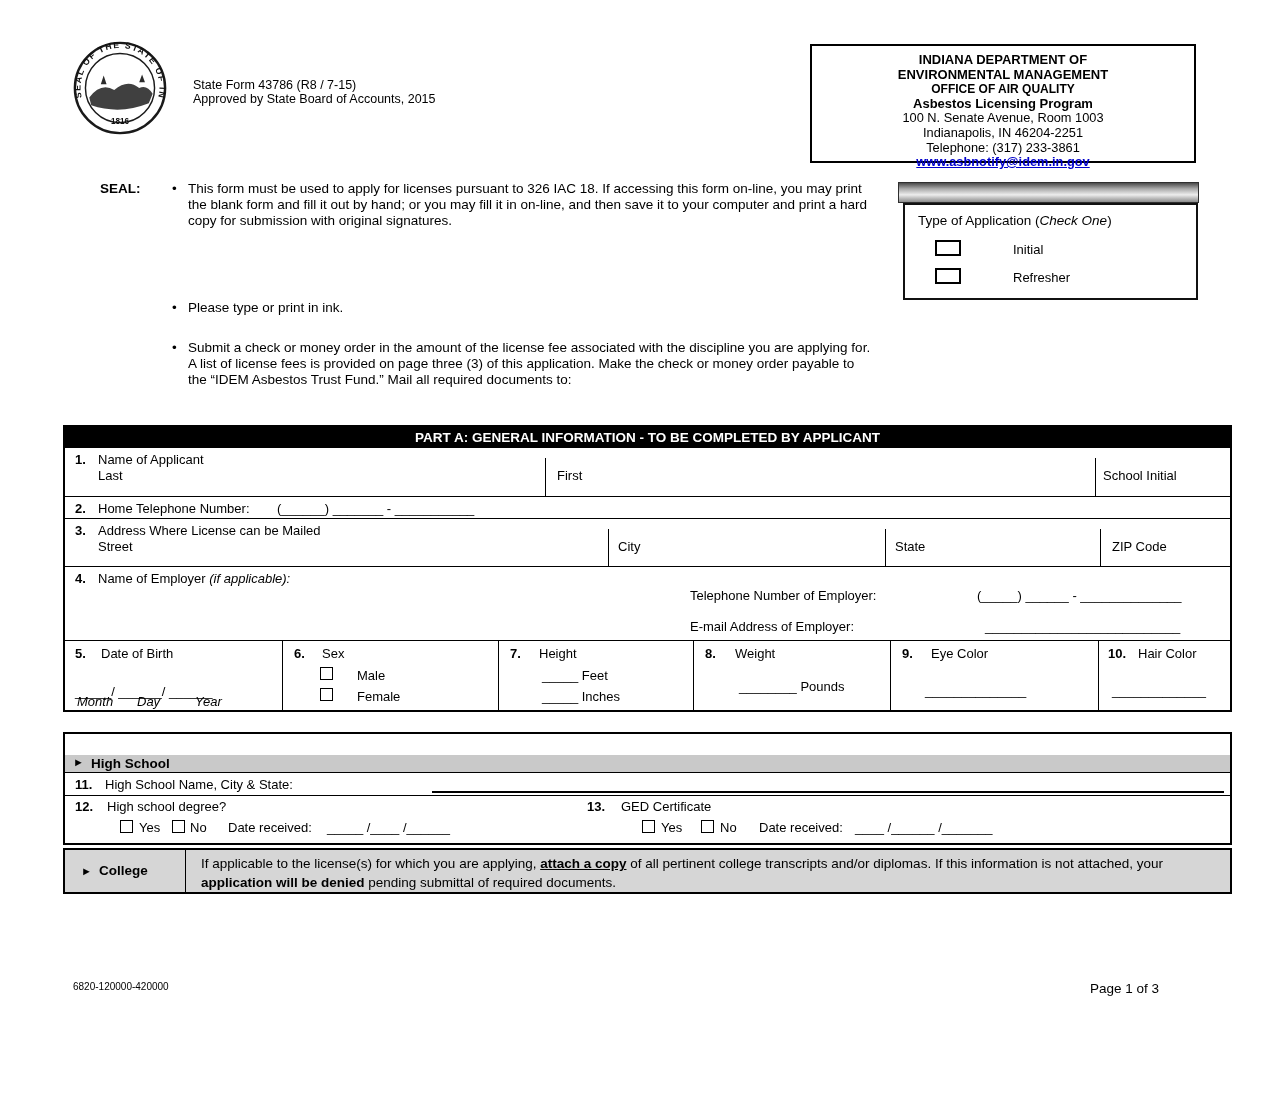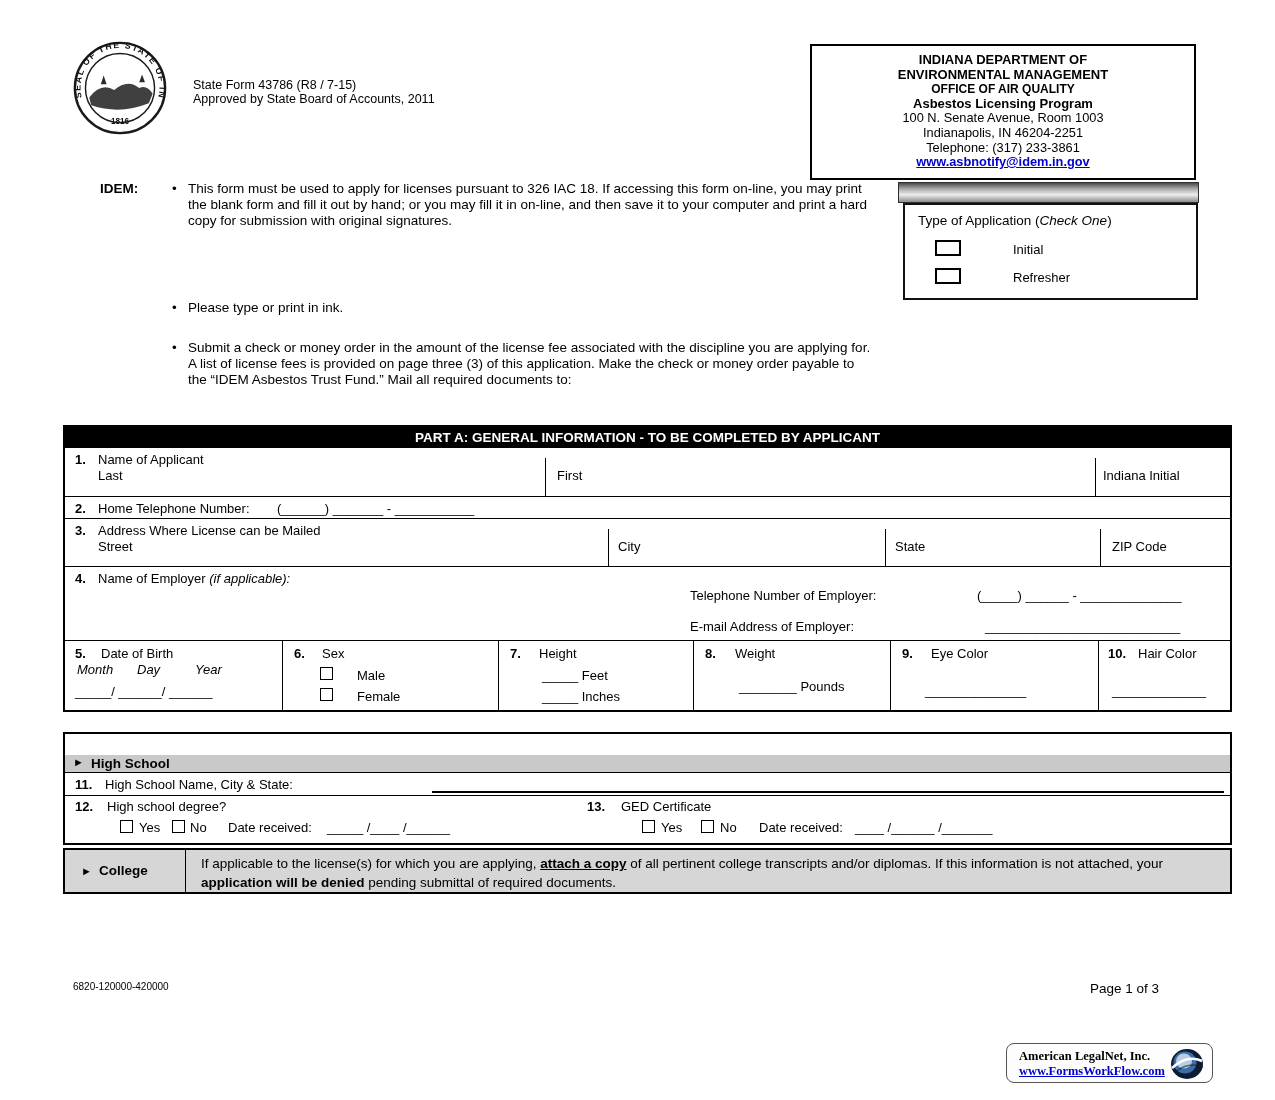--- a/index.html
+++ b/index.html
@@ -4,21 +4,21 @@
 <style>
   * { margin:0; padding:0; box-sizing:border-box; }
   html,body { background:#fff; }
   #page {
     position:relative; width:1275px; height:1100px; background:#ffffff;
     font-family:"Liberation Sans", sans-serif; font-size:13px; color:#000;
     overflow:hidden;
   }
   .abs { position:absolute; }
   .b { font-weight:bold; }
-  .i { font-style:italic; }
+  .i { font-style:italic;margin-top:32px; }
   .bar-black {
     background:#000; color:#fff; font-weight:bold; font-size:13.5px;
     text-align:center; line-height:21px; height:21px; width:100%;
   }
   .bar-gray { background:#c9c9c9; border-bottom:1px solid #000; }
   .vline { position:absolute; width:1px; background:#000; }
   .hline { position:absolute; height:1px; background:#000; left:0; width:100%; }
   .tbl { position:absolute; border:2px solid #000; background:#fff; }
   .cb { display:inline-block; border:1.5px solid #000; background:#fff; vertical-align:middle; }
   .cb13 { width:13px; height:13px; }
@@ -49,34 +49,34 @@
       </defs>
     <text font-size="9" font-weight="bold" letter-spacing="1.5" fill="#111" font-family="Liberation Sans, sans-serif">
       <textPath href="#rimpath" startOffset="2">SEAL OF THE STATE OF INDIANA</textPath>
     </text>
     <path d="M18,60 Q30,44 44,52 Q58,40 70,50 Q78,46 84,56 L80,66 Q50,78 20,68 Z" fill="#2b2b2b" opacity="0.9"></path>
     <path d="M30,46 l3,-9 l3,9 Z M70,44 l3,-8 l3,8 Z" fill="#2b2b2b"></path>
     <text x="50" y="88" text-anchor="middle" font-size="8.5" font-weight="bold" fill="#111" font-family="Liberation Sans, sans-serif">1816</text>
   </svg>
 
   <div class="abs" style="left:193px;top:78px;font-size:12.5px">State Form 43786 (R8 / 7-15)</div>
-  <div class="abs" style="left:193px;top:92px;font-size:12.5px">Approved by State Board of Accounts, 2011</div>
-
-  <div class="abs small-caps-box" style="left:810px;top:44px;width:386px;height:136px;border:2px solid #000;padding-top:7px;line-height:14.6px">
+  <div class="abs" style="left:193px;top:92px;font-size:12.5px">Approved by State Board of Accounts, 2015</div>
+
+  <div class="abs small-caps-box" style="left:810px;top:44px;width:386px;height:119px;border:2px solid #000;padding-top:7px;line-height:14.6px">
     <div class="b" style="font-size:13px">INDIANA DEPARTMENT OF</div>
     <div class="b" style="font-size:13px">ENVIRONMENTAL MANAGEMENT</div>
     <div class="b" style="font-size:12px">OFFICE OF AIR QUALITY</div>
     <div class="b" style="font-size:13px">Asbestos Licensing Program</div>
     <div style="font-size:12.8px">100 N. Senate Avenue, Room 1003</div>
     <div style="font-size:12.8px">Indianapolis, IN  46204-2251</div>
     <div style="font-size:12.8px">Telephone: (317) 233-3861</div>
     <div style="font-size:12.8px"><span class="link">www.asbnotify@idem.in.gov</span></div>
   </div>
 
-  <div class="abs b" style="left:100px;top:181px;font-size:13.5px">IDEM:</div>
+  <div class="abs b" style="left:100px;top:181px;font-size:13.5px">SEAL:</div>
 
   <div class="abs note-text bullet" style="left:172px;top:181px;width:700px">
     <span class="dot">•</span>
     <span>This form must be used to apply for licenses pursuant to 326 IAC 18.  If accessing this form on-line, you may print the blank form and fill it out by hand; or you may fill it in on-line, and  then save it to your computer and print a hard copy for submission with original signatures.</span>
   </div>
   <div class="abs note-text bullet" style="left:172px;top:253px;width:700px">
     <span class="dot">•</span>
     <span>Please type or print in ink.</span>
   </div>
   <div class="abs note-text bullet" style="left:172px;top:277px;width:700px">
@@ -98,21 +98,21 @@
 
   <div class="tbl" style="left:63px;top:425px;width:1169px;height:287px">
     <div class="bar-black">PART A: GENERAL INFORMATION - TO BE COMPLETED BY APPLICANT</div>
 
     <span class="abs b" style="left:10px;top:25px">1.</span>
     <span class="abs" style="left:33px;top:25px">Name of Applicant</span>
     <span class="abs" style="left:33px;top:41px">Last</span>
     <div class="vline" style="left:480px;top:31px;height:38px"></div>
     <span class="abs" style="left:492px;top:41px">First</span>
     <div class="vline" style="left:1030px;top:31px;height:38px"></div>
-    <span class="abs" style="left:1038px;top:41px">Indiana Initial</span>
+    <span class="abs" style="left:1038px;top:41px">School Initial</span>
     <div class="hline" style="top:69px"></div>
 
     <span class="abs b" style="left:10px;top:74px">2.</span>
     <span class="abs" style="left:33px;top:74px">Home Telephone Number:</span>
     <span class="abs blanks" style="left:212px;top:74px">(______) _______ - ___________</span>
     <div class="hline" style="top:91px"></div>
 
     <span class="abs b" style="left:10px;top:96px">3.</span>
     <span class="abs" style="left:33px;top:96px">Address Where License can be Mailed</span>
     <span class="abs" style="left:33px;top:112px">Street</span>
@@ -206,25 +206,14 @@
     <span class="abs" style="left:16px;top:15px;font-size:11px">►</span>
     <span class="abs b" style="left:34px;top:13px;font-size:13.5px">College</span>
     <div class="abs" style="left:136px;top:4px;width:1020px;font-size:13.5px;line-height:19px">
       <span>If applicable to the license(s) for which you are applying, </span><span class="b" style="text-decoration:underline">attach a copy</span><span> of all pertinent college transcripts and/or diplomas.  If this information is not attached, your </span><span class="b">application will be denied</span><span> pending submittal of required documents.</span>
     </div>
   </div>
 
   <div class="abs" style="left:73px;top:981px;font-size:10px">6820-120000-420000</div>
   <div class="abs" style="left:1090px;top:981px;font-size:13.5px">Page 1 of 3</div>
 
-  <div class="abs" style="left:1006px;top:1043px;width:207px;height:40px;border:1.5px solid #555;border-radius:8px;background:#fdfdfd">
-    <div class="abs serif b" style="left:12px;top:5px;font-size:12.5px">American LegalNet, Inc.</div>
-    <div class="abs serif b link" style="left:12px;top:20px;font-size:12.5px">www.FormsWorkFlow.com</div>
-    <svg class="abs" style="left:162px;top:3px" width="36" height="34" viewBox="0 0 36 34">
-      <ellipse cx="18" cy="17" rx="16" ry="15" fill="#0d1b33"></ellipse>
-      <ellipse cx="16" cy="15.5" rx="11.5" ry="11" fill="#3a6ea5"></ellipse>
-      <ellipse cx="15" cy="14" rx="8" ry="7.5" fill="#b9cde4"></ellipse>
-      <path d="M3,21 Q18,7 33,14" stroke="#fff" stroke-width="2.5" fill="none"></path>
-      <path d="M6,25 Q20,14 34,20" stroke="#0d1b33" stroke-width="1.5" fill="none" opacity="0.6"></path>
-    </svg>
-  </div>
 
 </div>
 
 </body></html>

